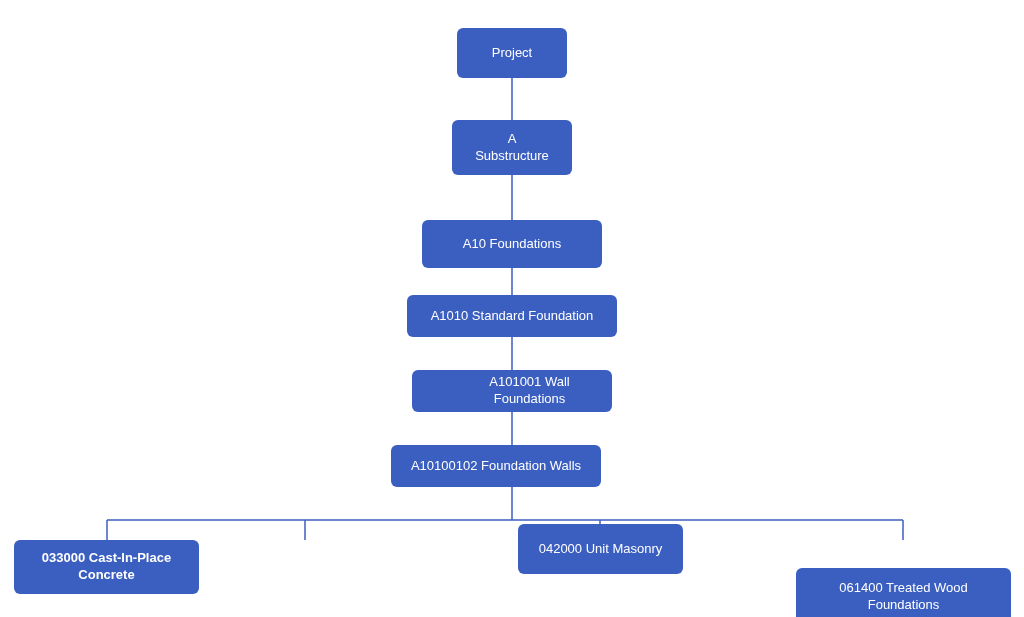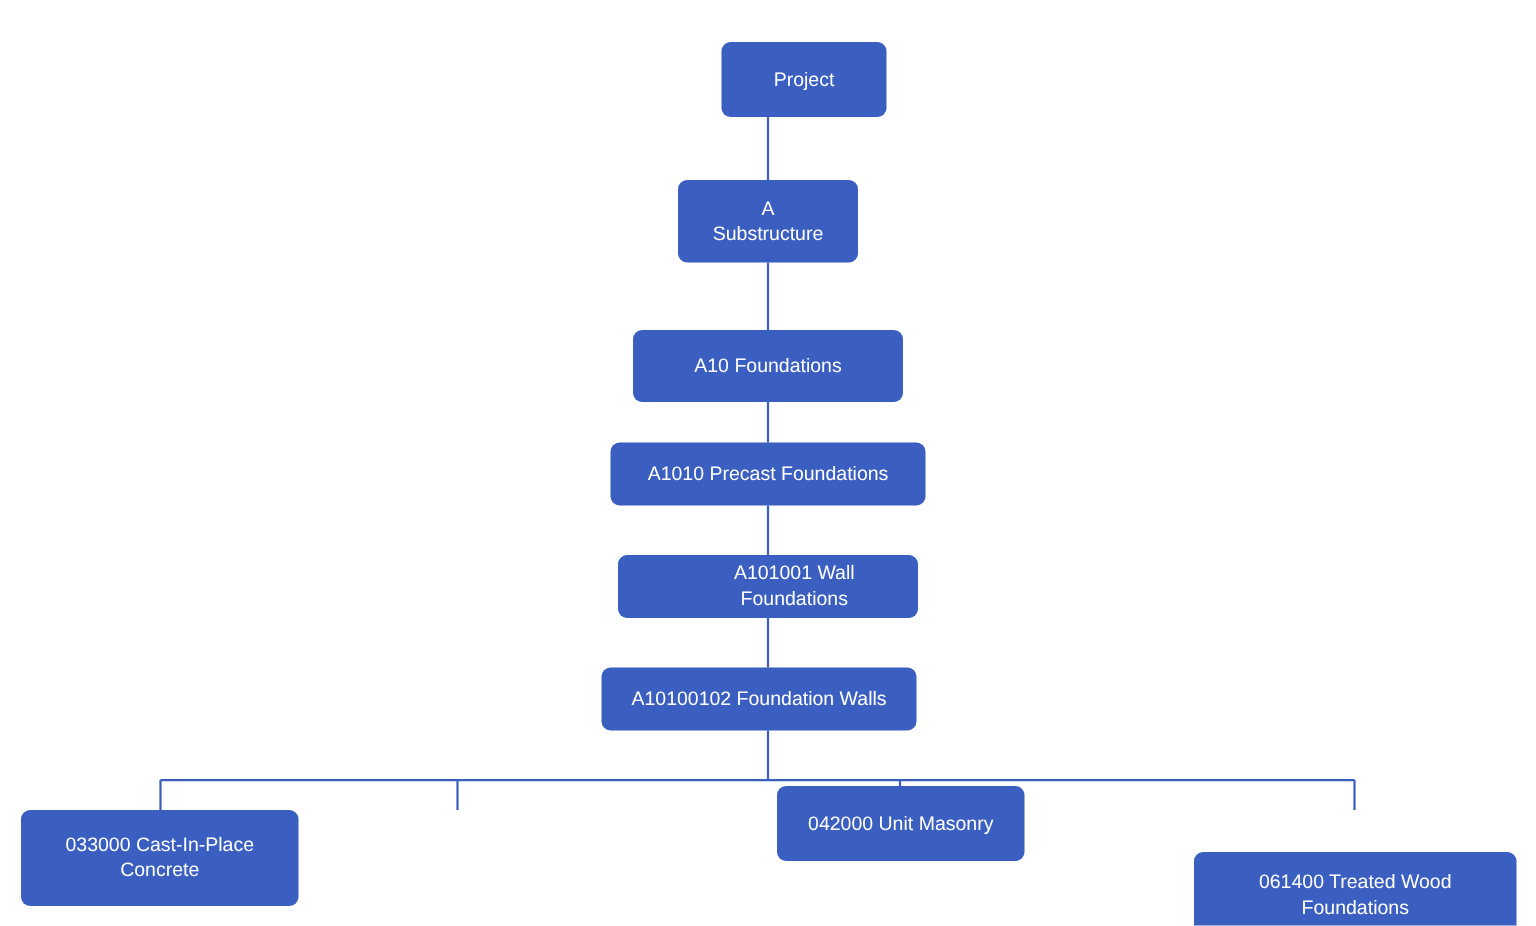--- a/index.html
+++ b/index.html
@@ -35,21 +35,20 @@
       font-size: 13px;
       padding: 8px 12px;
       line-height: 1.3;
     }
     
     #node-project {
       width: 110px;
       height: 50px;
       left: 457px;
       top: 28px;
-      margin-left: 24px;
     }
     #node-substructure {
       width: 120px;
       height: 55px;
       left: 452px;
       top: 120px;
     }
     #node-foundations {
       width: 180px;
       height: 48px;
@@ -65,29 +64,30 @@
     #node-wall-foundations {
       width: 200px;
       height: 42px;
       left: 412px;
       top: 370px;
       padding-left: 47px;
     }
     #node-foundation-walls {
       width: 210px;
       height: 42px;
-      left: 401px;
+      left: 391px;
       top: 445px;
     }
     
     #node-cast-in-place {
       width: 185px;
-      height: 64px;
+      height: 54px;
       left: 14px;
       top: 540px;
+      font-weight: bold;
     }
     #node-precast {
       width: 170px;
       height: 50px;
       left: 220px;
       top: 540px;
     }
     #node-unit-masonry {
       width: 165px;
       height: 50px;
@@ -130,21 +130,21 @@
 
     <line x1="903" y1="520" x2="903" y2="540" stroke="#3b5fc0" stroke-width="1.5"></line>
   </svg>
 
   <div class="node" id="node-project">Project</div>
 
   <div class="node" id="node-substructure">A<br>Substructure</div>
 
   <div class="node" id="node-foundations">A10 Foundations</div>
 
-  <div class="node" id="node-standard-foundations">A1010 Precast Foundations</div>
+  <div class="node" id="node-standard-foundations">A1010 Standard Foundation</div>
 
   <div class="node" id="node-wall-foundations">A101001 Wall Foundations</div>
 
   <div class="node" id="node-foundation-walls">A10100102 Foundation Walls</div>
 
   <div class="node" id="node-cast-in-place">033000 Cast-In-Place Concrete</div>
 
 
   <div class="node" id="node-unit-masonry">042000 Unit Masonry</div>
 

